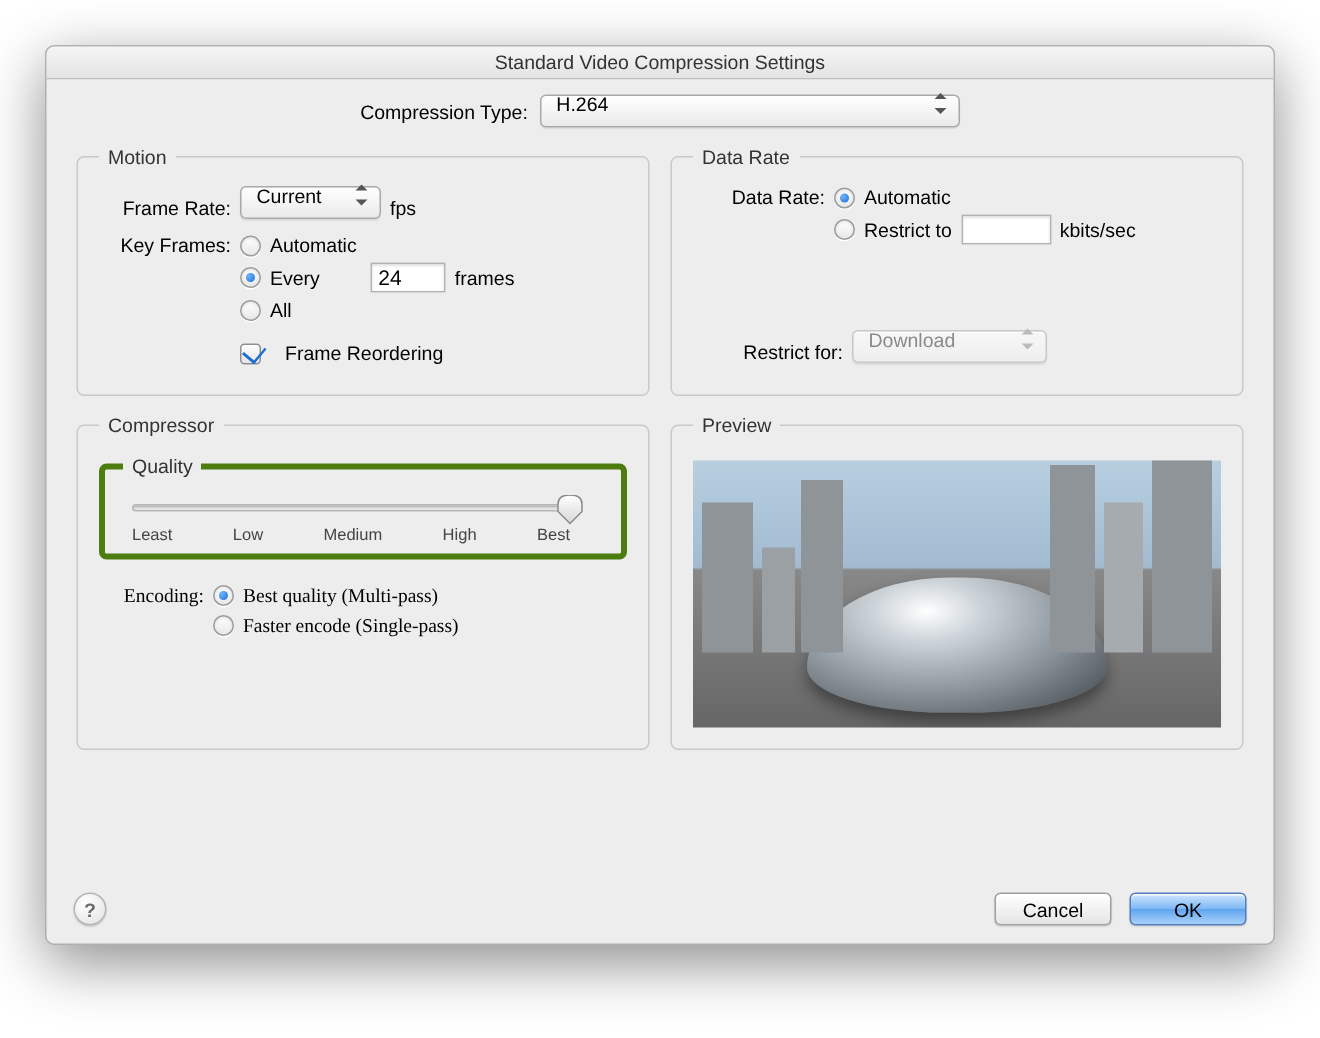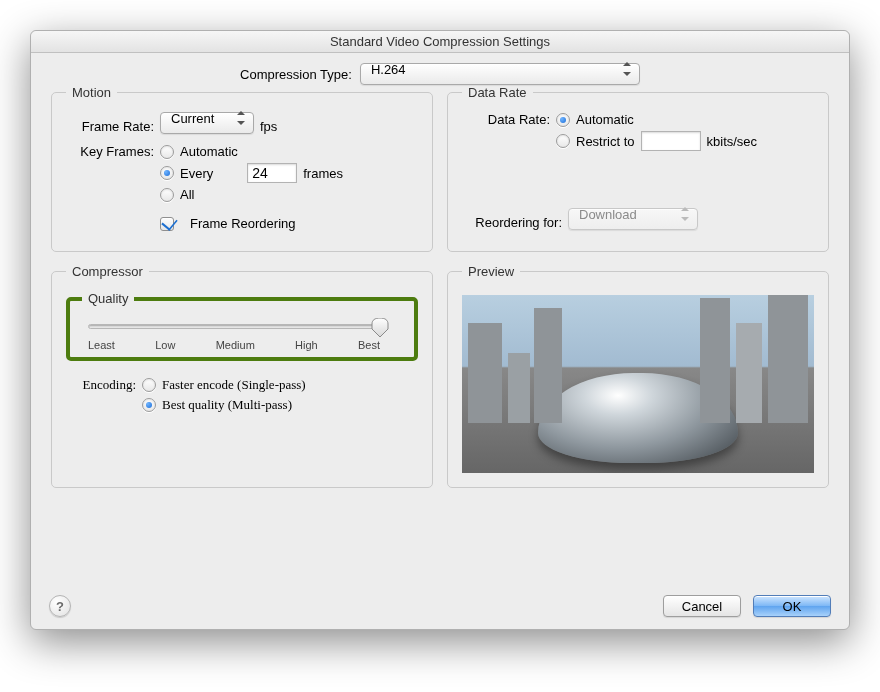--- a/index.html
+++ b/index.html
@@ -30,20 +30,21 @@
     font-size: 13px;
     line-height: 22px;
     color:#333;
   }
   .content { padding: 10px 20px 14px 20px; }
   .row-top {
     display: flex;
     align-items: center;
     justify-content: center;
     gap: 8px;
+    margin-bottom: 12px;
   }
   .label { text-align: right; }
   .select {
     display: inline-flex;
     align-items: center;
     justify-content: space-between;
     padding: 0 6px 10px 10px;
     height: 22px;
     background: linear-gradient(#ffffff,#eaeaea);
     border: 1px solid #a9a9a9;
@@ -242,21 +243,21 @@
             <label class="radio">
               <span class="radio-dot"></span>
               <span>Restrict to</span>
               <input class="text-input" style="width: 60px;" value="">
               <span>kbits/sec</span>
             </label>
           </div>
         </div>
 
         <div class="fieldrow" style="margin-top:14px">
-          <span class="flabel" style="width:100px">Reordering for:</span>
+          <span class="flabel" style="width:100px">Restrict for:</span>
           <div class="select disabled" style="width:130px">
             <span>Download</span>
             <span class="arrows"></span>
           </div>
         </div>
       </fieldset>
 
       <fieldset style="min-height:220px">
         <legend>Compressor</legend>
 
@@ -283,26 +284,26 @@
               <span>High</span>
               <span>Best</span>
             </div>
           </div>
         </fieldset>
 
         <div class="fieldrow" style="align-items:flex-start;margin-top:16px;font-family:Liberation Serif, serif;">
           <span class="flabel" style="width:70px">Encoding:</span>
           <div class="radio-col">
             <label class="radio">
+              <span class="radio-dot checked"></span>
+              <span>Best quality (Multi-pass)</span>
+            </label>
+            <label class="radio">
               <span class="radio-dot"></span>
               <span>Faster encode (Single-pass)</span>
-            </label>
-            <label class="radio">
-              <span class="radio-dot checked"></span>
-              <span>Best quality (Multi-pass)</span>
             </label>
           </div>
         </div>
       </fieldset>
 
       <fieldset style="min-height:220px">
         <legend>Preview</legend>
         <div class="preview-frame">
           <div class="bld"></div>
             <div class="bld"></div>

